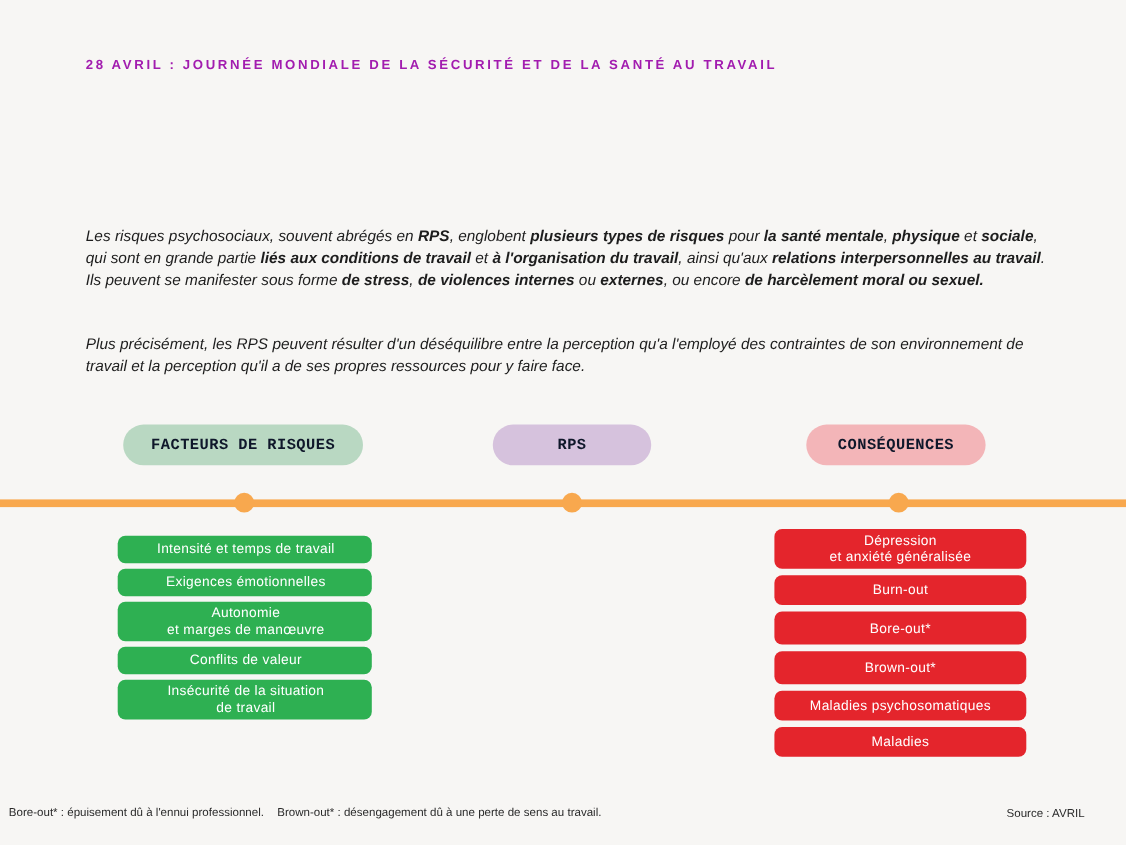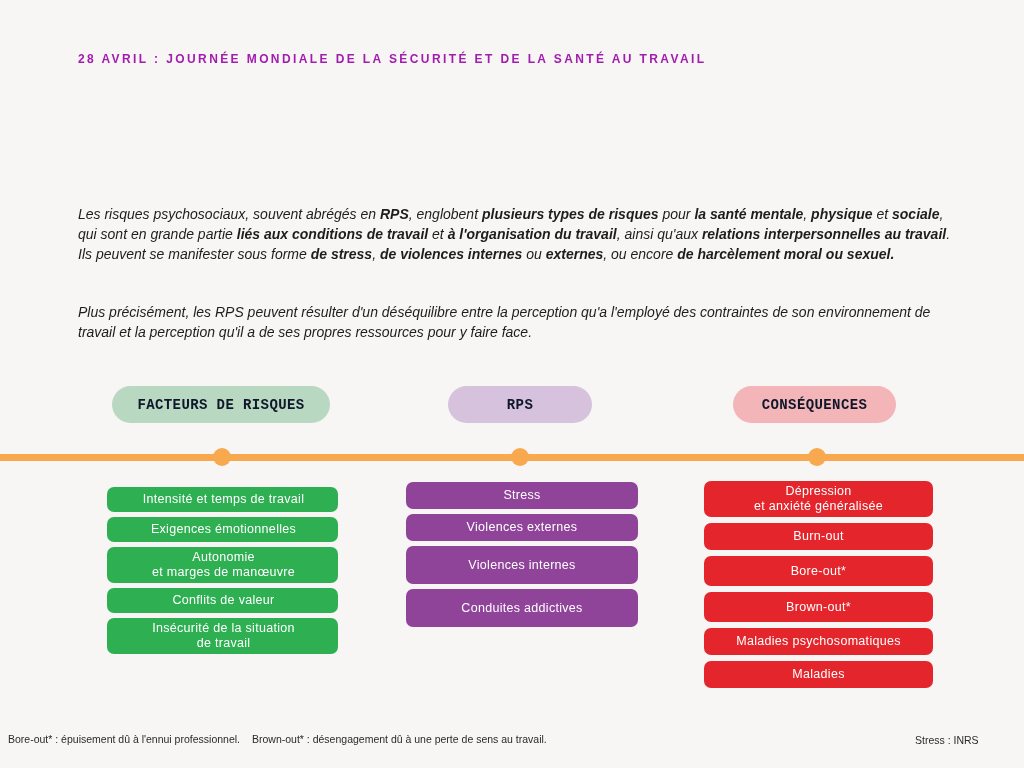--- a/index.html
+++ b/index.html
@@ -99,38 +99,20 @@
 
       <div class="item">
         <span class="item-label">Conflits de valeur</span>
       </div>
 
       <div class="item">
         <span class="item-label">Insécurité de la situation<br>de travail</span>
       </div>
     </div>
 
-  <div class="col col-rps">
-
-      <div class="item">
-        <span class="item-label">Stress</span>
-      </div>
-
-      <div class="item">
-        <span class="item-label">Violences externes</span>
-      </div>
-
-      <div class="item">
-        <span class="item-label">Violences internes</span>
-      </div>
-
-      <div class="item">
-        <span class="item-label">Conduites addictives</span>
-      </div>
-    </div>
 
   <div class="col col-consequences">
 
       <div class="item">
         <span class="item-label">Dépression<br>et anxiété généralisée</span>
       </div>
 
       <div class="item">
         <span class="item-label">Burn-out</span>
       </div>
@@ -150,15 +132,15 @@
 
       <div class="item">
         <span class="item-label">Maladies</span>
       </div>
     </div>
 
   <div class="footnotes">
     <span>Bore-out* : épuisement dû à l'ennui professionnel.</span><span>Brown-out* : désengagement dû à une perte de sens au travail.</span>
   </div>
 
-  <div class="source">Stress : INRS</div>
+  <div class="source">Source : AVRIL</div>
 
 </div>
 
 </body></html>

